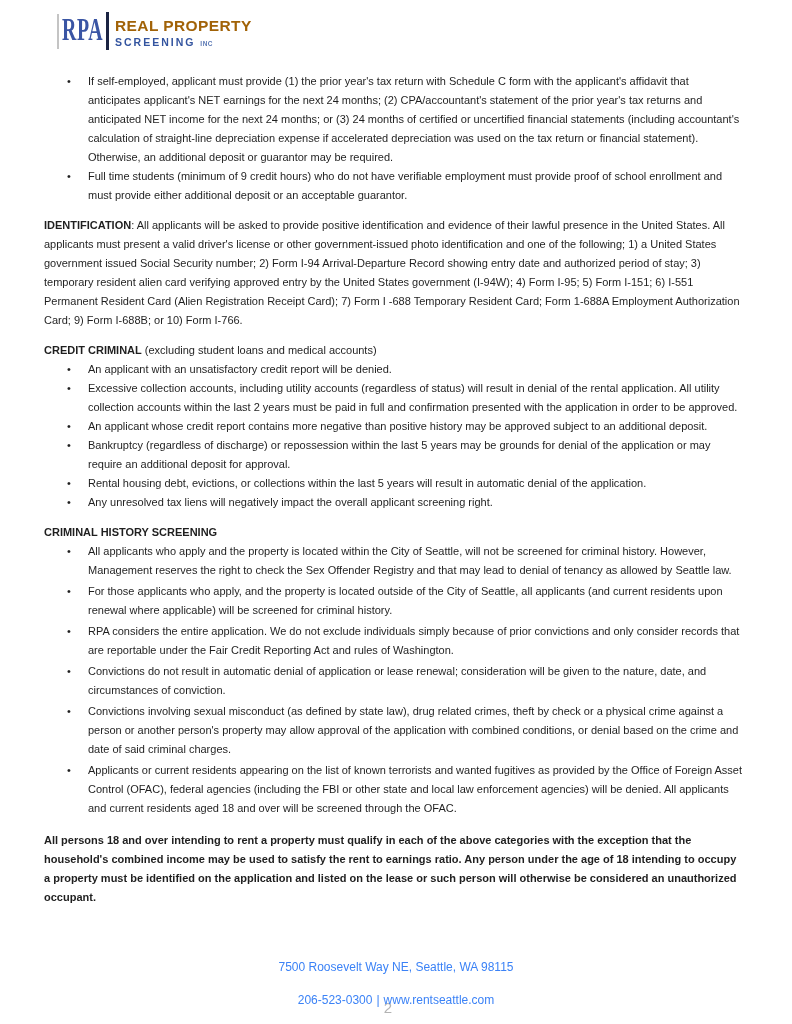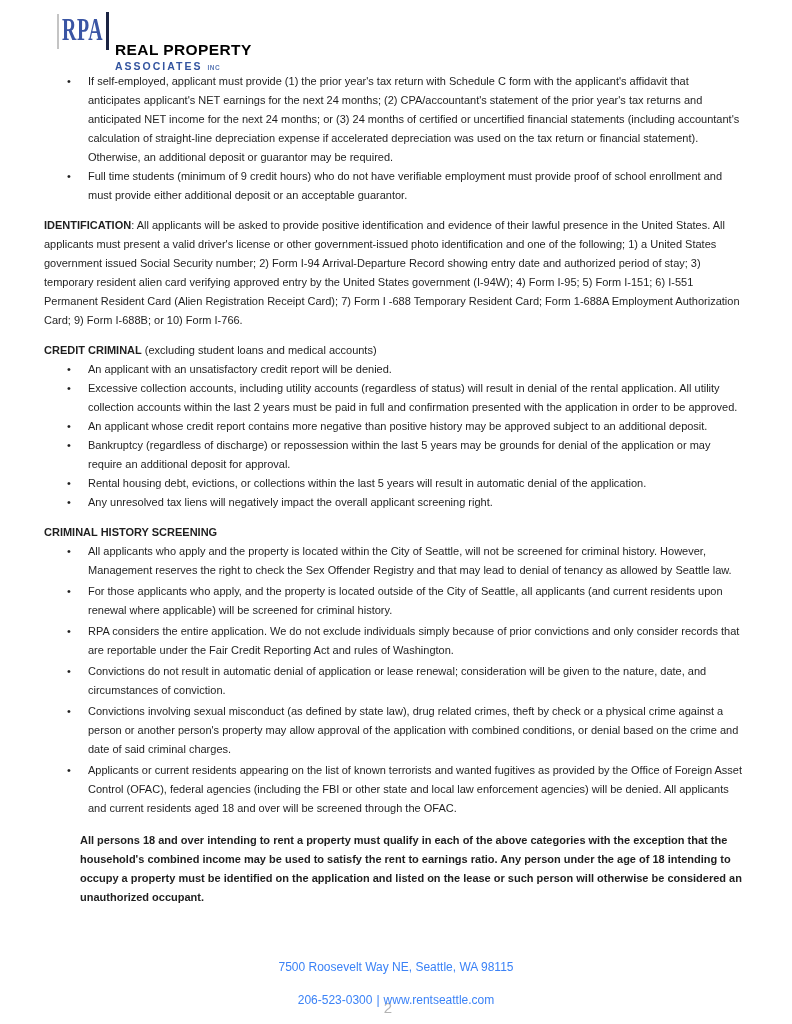--- a/index.html
+++ b/index.html
@@ -28,40 +28,40 @@
     color: #3a55a4;
     transform: scaleX(0.62); transform-origin: left top;
     letter-spacing: 1px;
   }
   .logo-bar {
     position: absolute; left: 106px; top: 12px;
     width: 3px; height: 38px; background: #1b2342;
   }
   .logo-names { position: absolute; left: 115px; top: 18px; }
   .logo-name1 {
-    font-size: 15.5px; font-weight: bold; color: #000000;
-    letter-spacing: 0.4px; line-height: 16px; white-space: nowrap; margin-top: 24px;
+    font-size: 15.5px; font-weight: bold; color: #a16207;
+    letter-spacing: 0.4px; line-height: 16px; white-space: nowrap;
   }
   .logo-name2 {
     font-size: 10.5px; font-weight: bold; color: #33549f;
     letter-spacing: 2px; line-height: 12px; margin-top: 2px; white-space: nowrap;
   }
   .logo-name2 .inc { font-size: 6.5px; letter-spacing: 0.5px; color: #5b79b5; }
 
   
   .content { position: absolute; left: 44px; top: 72px; width: 700px; }
   .bullet { position: relative; padding-left: 44px; }
   .bullet::before {
     content: "\2022";
     position: absolute; left: 23px; top: 0;
   }
   .section { margin-top: 11px; }
   .inline-head { font-weight: bold; }
   .criminal-list .bullet { margin-bottom: 2px; }
-  .closing { margin-top: 13px; font-weight: bold; margin-left: 36px; }
+  .closing { margin-top: 13px; font-weight: bold; }
 
   
   .footer {
     position: absolute; left: 0; top: 957px; width: 792px;
     text-align: center; font-size: 12px; line-height: 20px; color: #3b82f6;
     z-index: 2;
   }
   .footer-address { margin-bottom: 13px; }
   .footer-sep { margin: 0 4px; }
   .page-number {
@@ -76,21 +76,21 @@
 
 <div class="page">
 
   <div class="logo">
     <div class="logo-rule"></div>
     <div class="logo-monogram">RPA</div>
     <div class="logo-bar"></div>
     <div class="logo-names">
       <div class="logo-name1">REAL PROPERTY</div>
       <div class="logo-name2">
-        <span>ASSOCIATES</span>
+        <span>SCREENING</span>
         <span class="inc">INC</span>
       </div>
     </div>
   </div>
 
   <div class="content">
 
     <div class="intro-list">
       <div class="bullet">If self-employed, applicant must provide (1) the prior year's tax return with Schedule C form with the applicant's affidavit that anticipates applicant's NET earnings for the next 24 months; (2) CPA/accountant's statement of the prior year's tax returns and anticipated NET income for the next 24 months; or (3) 24 months of certified or uncertified financial statements (including accountant's calculation of straight-line depreciation expense if accelerated depreciation was used on the tax return or financial statement). Otherwise, an additional deposit or guarantor may be required.</div>
       <div class="bullet">Full time students (minimum of 9 credit hours) who do not have verifiable employment must provide proof of school enrollment and must provide either additional deposit or an acceptable guarantor.</div>

